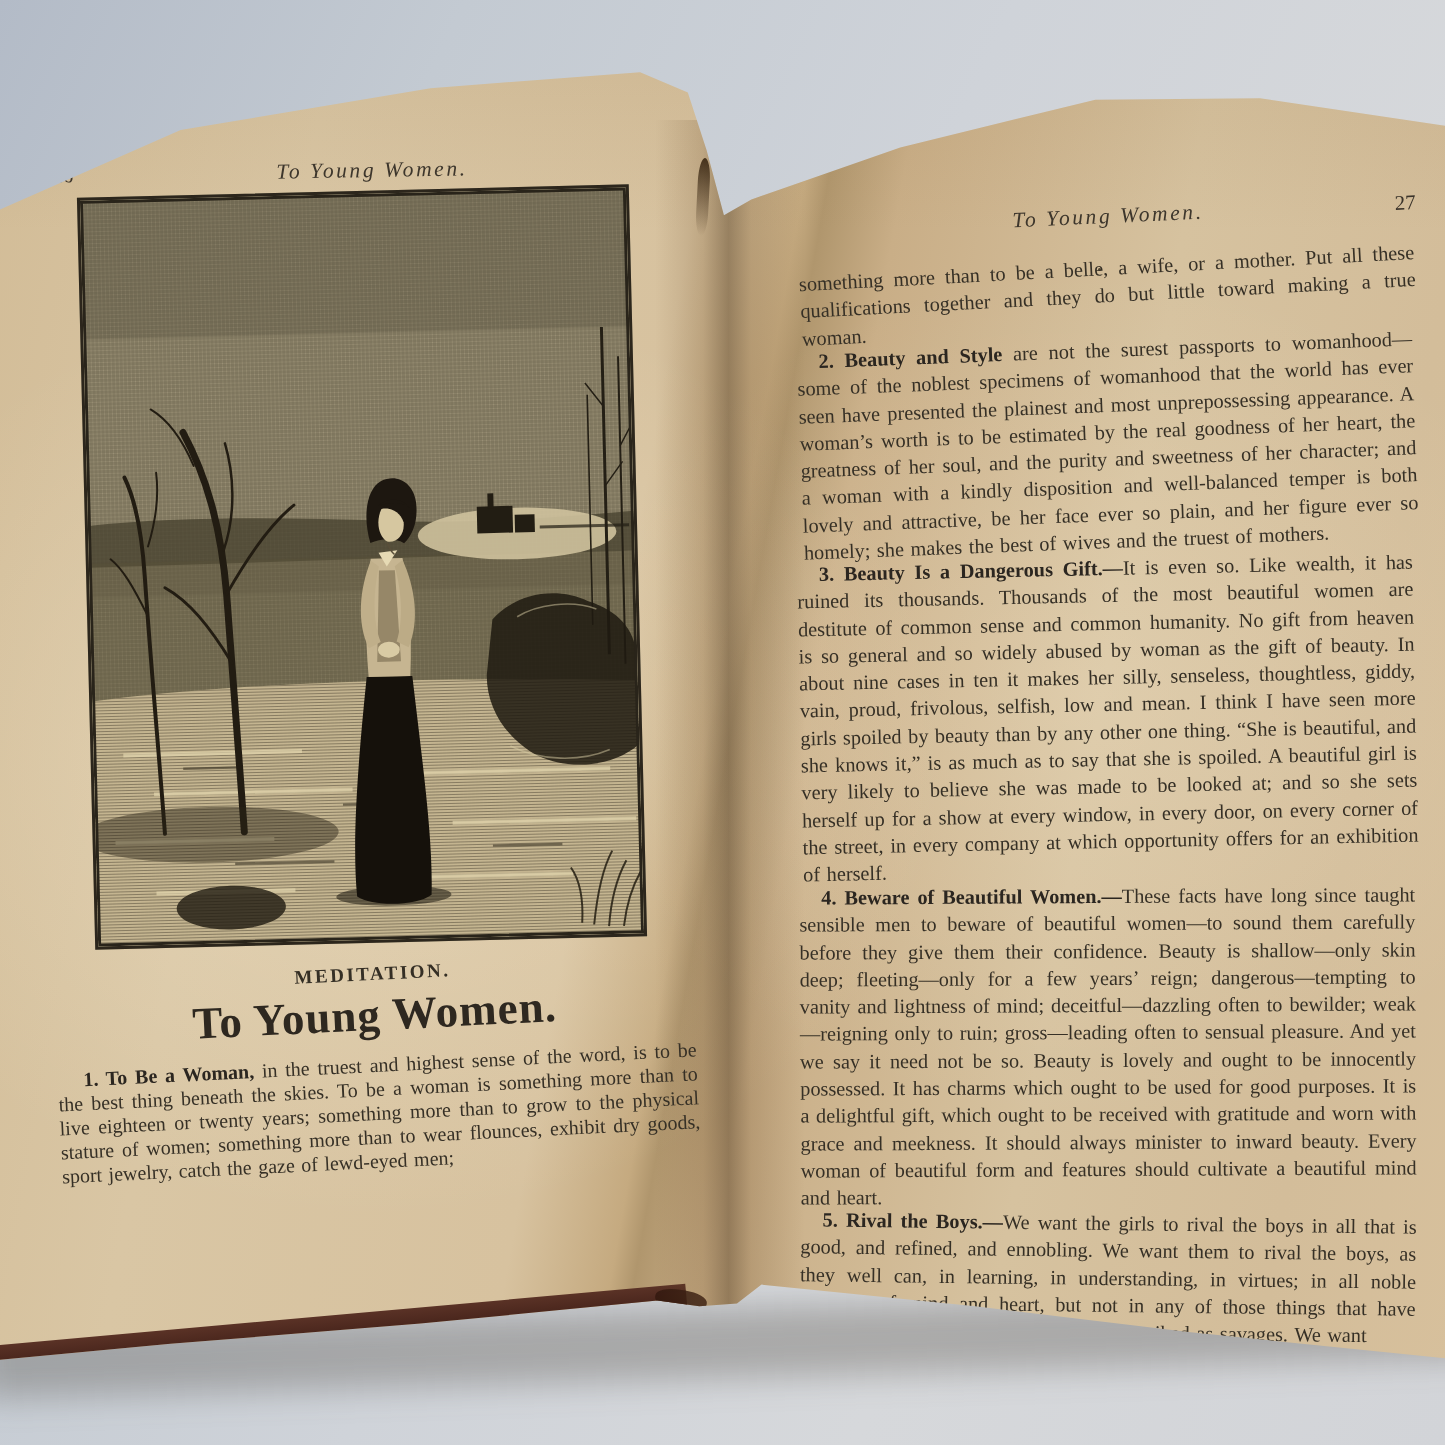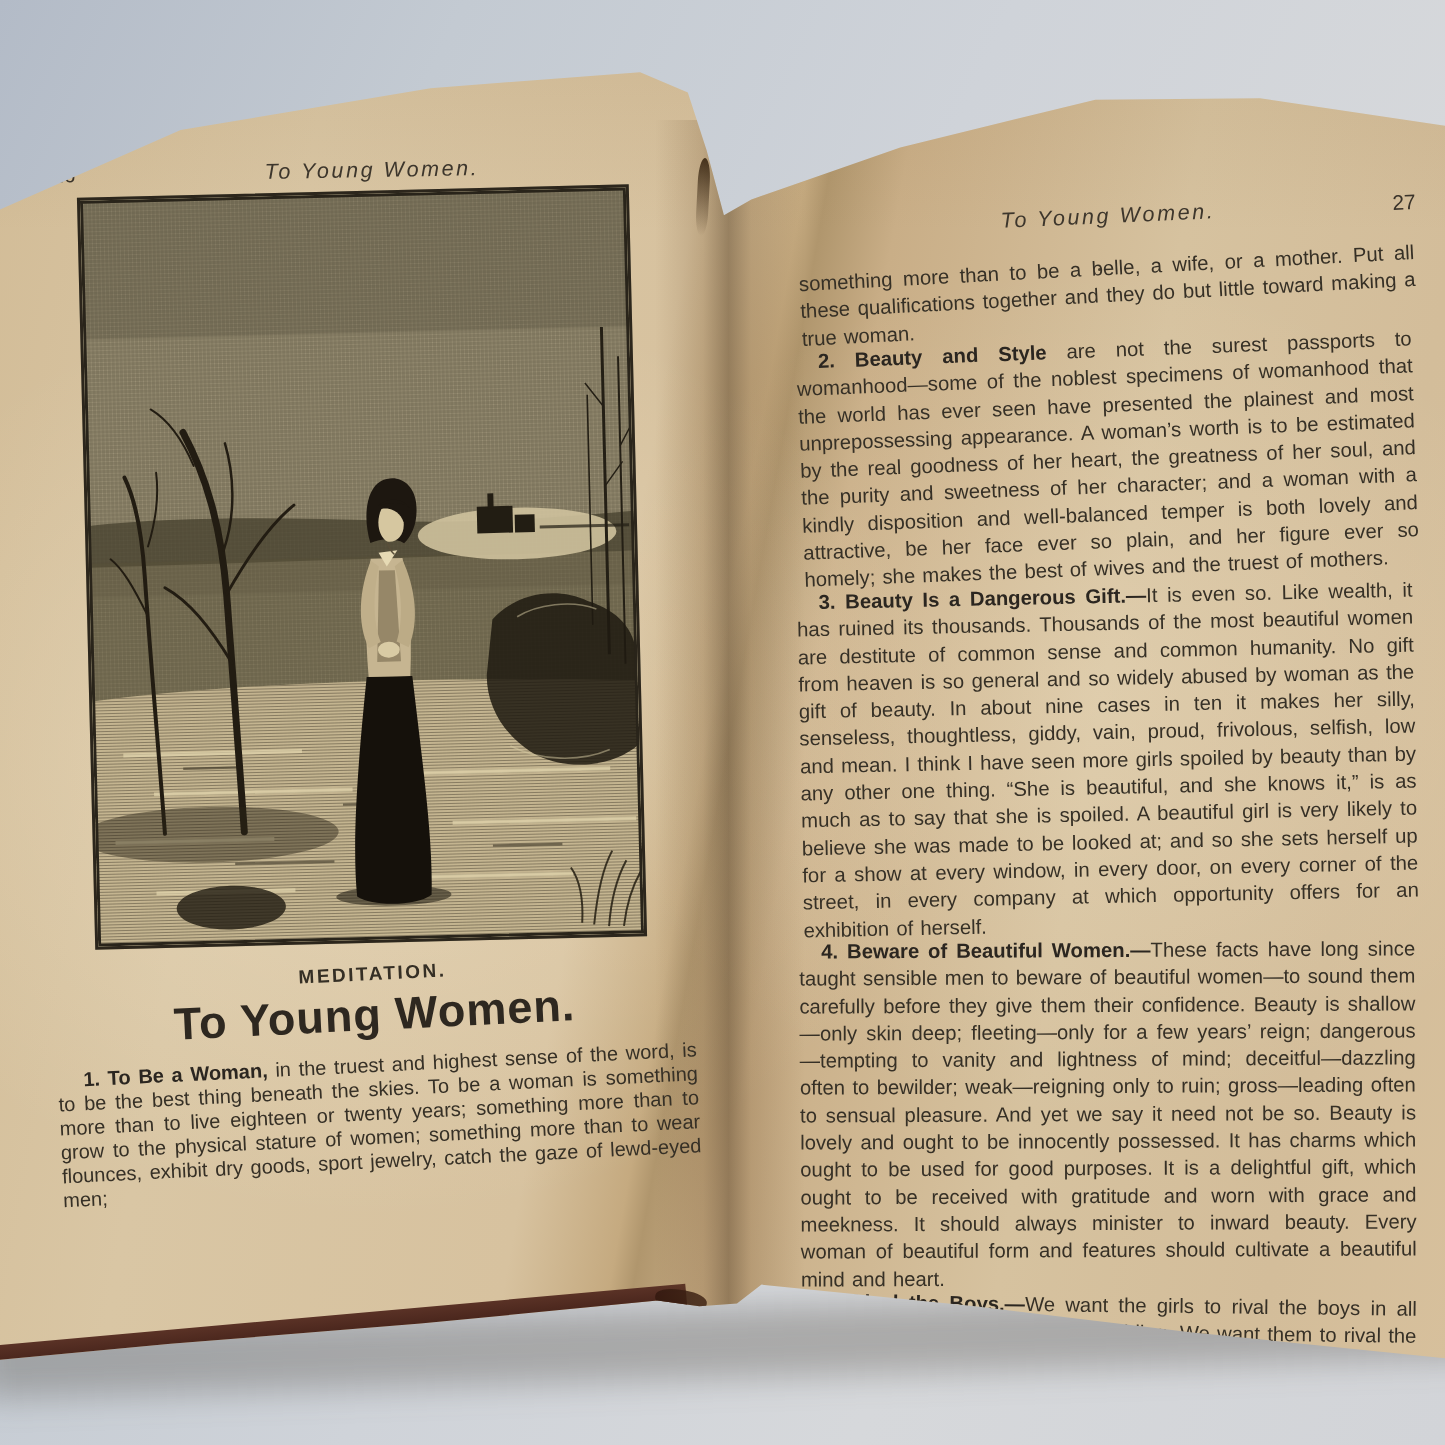--- a/index.html
+++ b/index.html
@@ -1,18 +1,18 @@
 <!DOCTYPE html>
 <html><head>
 <meta charset="utf-8">
 <style>
   html,body{margin:0;padding:0;}
   body{width:1445px;height:1445px;overflow:hidden;background:#cfd3d8;}
   .scene{position:relative;width:1445px;height:1445px;
-    font-family:Liberation Sans, sans-serif;}
+    font-family:Liberation Serif, serif;}
   
   .table{position:absolute;inset:0;
     background:linear-gradient(115deg,#b3bbc7 0%,#c3cad2 22%,#cfd3d9 48%,#d6d8db 72%,#d2d4d8 100%);}
   .book-shadow{position:absolute;left:-20px;top:1308px;width:1500px;height:70px;
     background:rgba(70,62,52,.30);filter:blur(16px);transform:rotate(-1.6deg);}
   
   .book{position:absolute;inset:0;
     clip-path:polygon(0% 14.5%,12.5% 9%,29.8% 6.1%,44.3% 5%,47.6% 6.4%,48.9% 10.4%,
       50.1% 14.9%,52% 13.8%,62.3% 10.2%,75.8% 6.9%,87.2% 6.8%,100% 8.7%,
       100% 94%,82.4% 92.2%,67.5% 90.4%,52.7% 88.9%,51% 90.2%,48.4% 90.4%,

